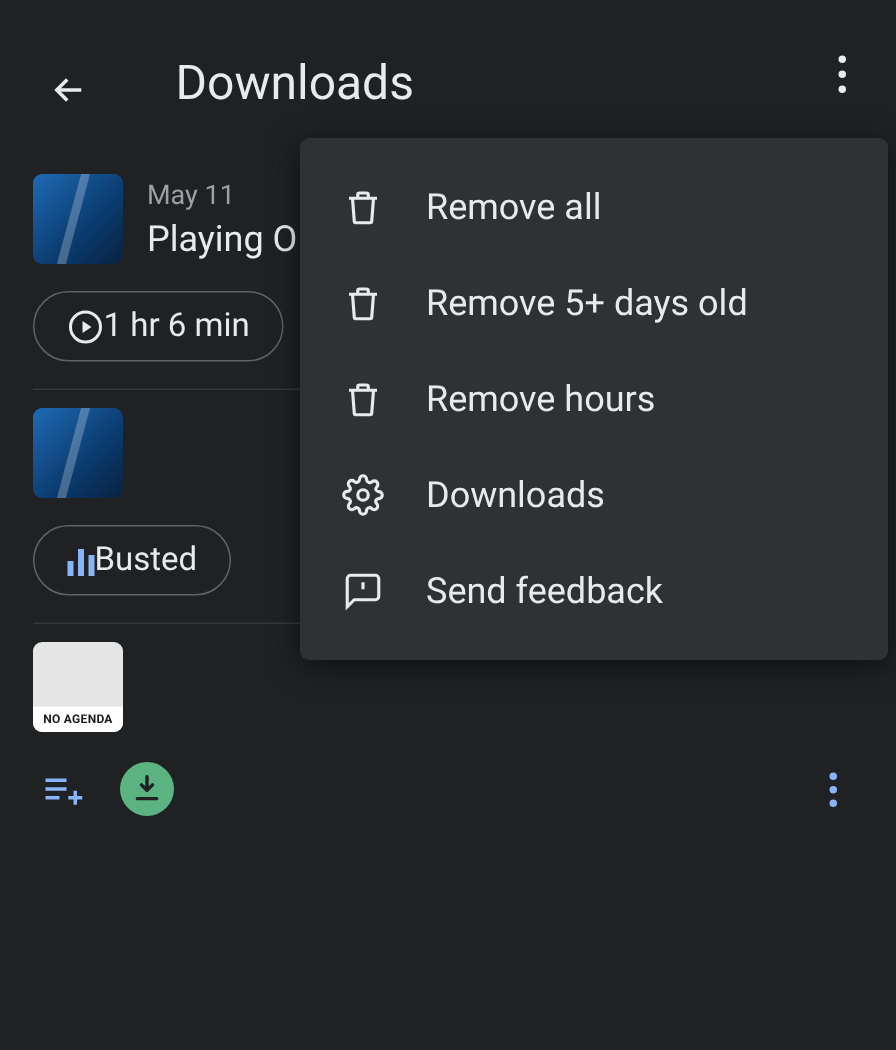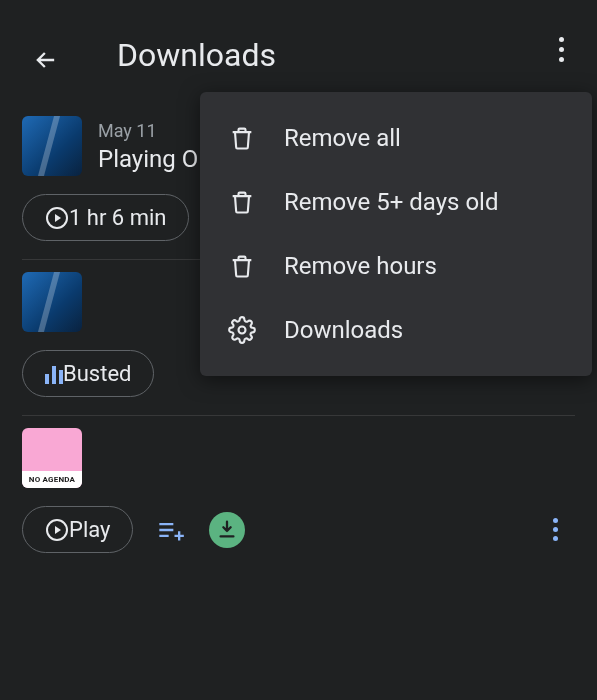--- a/index.html
+++ b/index.html
@@ -28,21 +28,21 @@
     .thumb {
       width:60px; height:60px; border-radius:6px;
       background:linear-gradient(135deg,#1f6ab5 0%,#0a3b6e 60%,#09223f 100%);
       flex-shrink:0; position:relative; overflow:hidden;
     }
     .thumb .stripe {
       position:absolute; top:0; left:40%; width:6px; height:100%;
       background:rgba(255,255,255,0.25); transform:skewX(-15deg);
     }
     .thumb.agenda {
-      background:#f9a8d4;
+      background:#e5e5e5;
       display:flex; align-items:flex-end; justify-content:flex-end;
     }
     .thumb.agenda .bar {
       width:100%; height:17px; background:#fff;
       font-size:8px; color:#1a1a1a; font-weight:700; letter-spacing:0.2px;
       display:flex; align-items:center; justify-content:center;
     }
     .meta { display:flex; flex-direction:column; gap:4px; overflow:hidden; }
     .date { font-size:18px; color:#9aa0a6; }
     .ep-title { font-size:24px; color:#e8eaed; white-space:nowrap; display:flex; align-items:center; gap:10px;}
@@ -137,27 +137,20 @@
     </div>
   </div>
 
   <div class="item">
     <div class="row">
       <div class="thumb agenda">
         <div class="bar">NO AGENDA</div>
       </div>
     </div>
     <div class="controls">
-      <div class="pill">
-        <svg viewBox="0 0 24 24" fill="none" stroke="#e8eaed" stroke-width="2">
-            <circle cx="12" cy="12" r="10"></circle>
-            <path d="M10 8l6 4-6 4V8z" fill="#e8eaed" stroke="none"></path>
-          </svg>
-        <span>Play</span>
-      </div>
       <div class="queue-btn">
         <svg viewBox="0 0 24 24" width="28" height="28" fill="#8ab4f8">
             <path d="M3 10h11v2H3v-2zm0-4h11v2H3V6zm0 8h7v2H3v-2zm13-1v6l5-3-5-3zm3-5h-2v2h-2v2h2v2h2v-2h2v-2h-2V8z" fill="none"></path>
             <path d="M2 6h12v2H2zM2 11h12v2H2zM2 16h8v2H2z"></path>
             <path d="M18 13h2v3h3v2h-3v3h-2v-3h-3v-2h3z"></path>
           </svg>
       </div>
       <div class="dl-btn">
         <svg viewBox="0 0 24 24" width="22" height="22" fill="#1f2122">
             <path d="M12 3v10m0 0l-4-4m4 4l4-4M5 19h14" stroke="#1f2122" stroke-width="2.5" fill="none" stroke-linecap="round"></path>
@@ -195,13 +188,20 @@
       </svg>
     <span>Remove hours</span>
   </div>
   <div class="menu-item">
     <svg viewBox="0 0 24 24" fill="none" stroke="#e8eaed" stroke-width="1.8">
         <circle cx="12" cy="12" r="3"></circle>
         <path d="M19.4 15a1.7 1.7 0 00.34 1.87l.06.06a2 2 0 11-2.83 2.83l-.06-.06a1.7 1.7 0 00-1.87-.34 1.7 1.7 0 00-1.03 1.56V21a2 2 0 01-4 0v-.09A1.7 1.7 0 009 19.4a1.7 1.7 0 00-1.87.34l-.06.06a2 2 0 11-2.83-2.83l.06-.06A1.7 1.7 0 004.6 15a1.7 1.7 0 00-1.56-1.03H3a2 2 0 010-4h.09A1.7 1.7 0 004.6 9a1.7 1.7 0 00-.34-1.87l-.06-.06A2 2 0 117.03 4.24l.06.06A1.7 1.7 0 009 4.6a1.7 1.7 0 001.03-1.56V3a2 2 0 014 0v.09c0 .68.4 1.29 1.03 1.56A1.7 1.7 0 0017 4.6l.06-.06a2 2 0 112.83 2.83l-.06.06A1.7 1.7 0 0019.4 9c.27.63.88 1.03 1.56 1.03H21a2 2 0 010 4h-.09a1.7 1.7 0 00-1.56 1.03z"></path>
       </svg>
     <span>Downloads</span>
   </div>
+  <div class="menu-item">
+    <svg viewBox="0 0 24 24" fill="none" stroke="#e8eaed" stroke-width="1.8">
+        <path d="M21 15a2 2 0 01-2 2H7l-4 4V5a2 2 0 012-2h14a2 2 0 012 2v10z"></path>
+        <path d="M12 7v4M12 14h.01"></path>
+      </svg>
+    <span>Send feedback</span>
+  </div>
 </div>
 
 </body></html>

